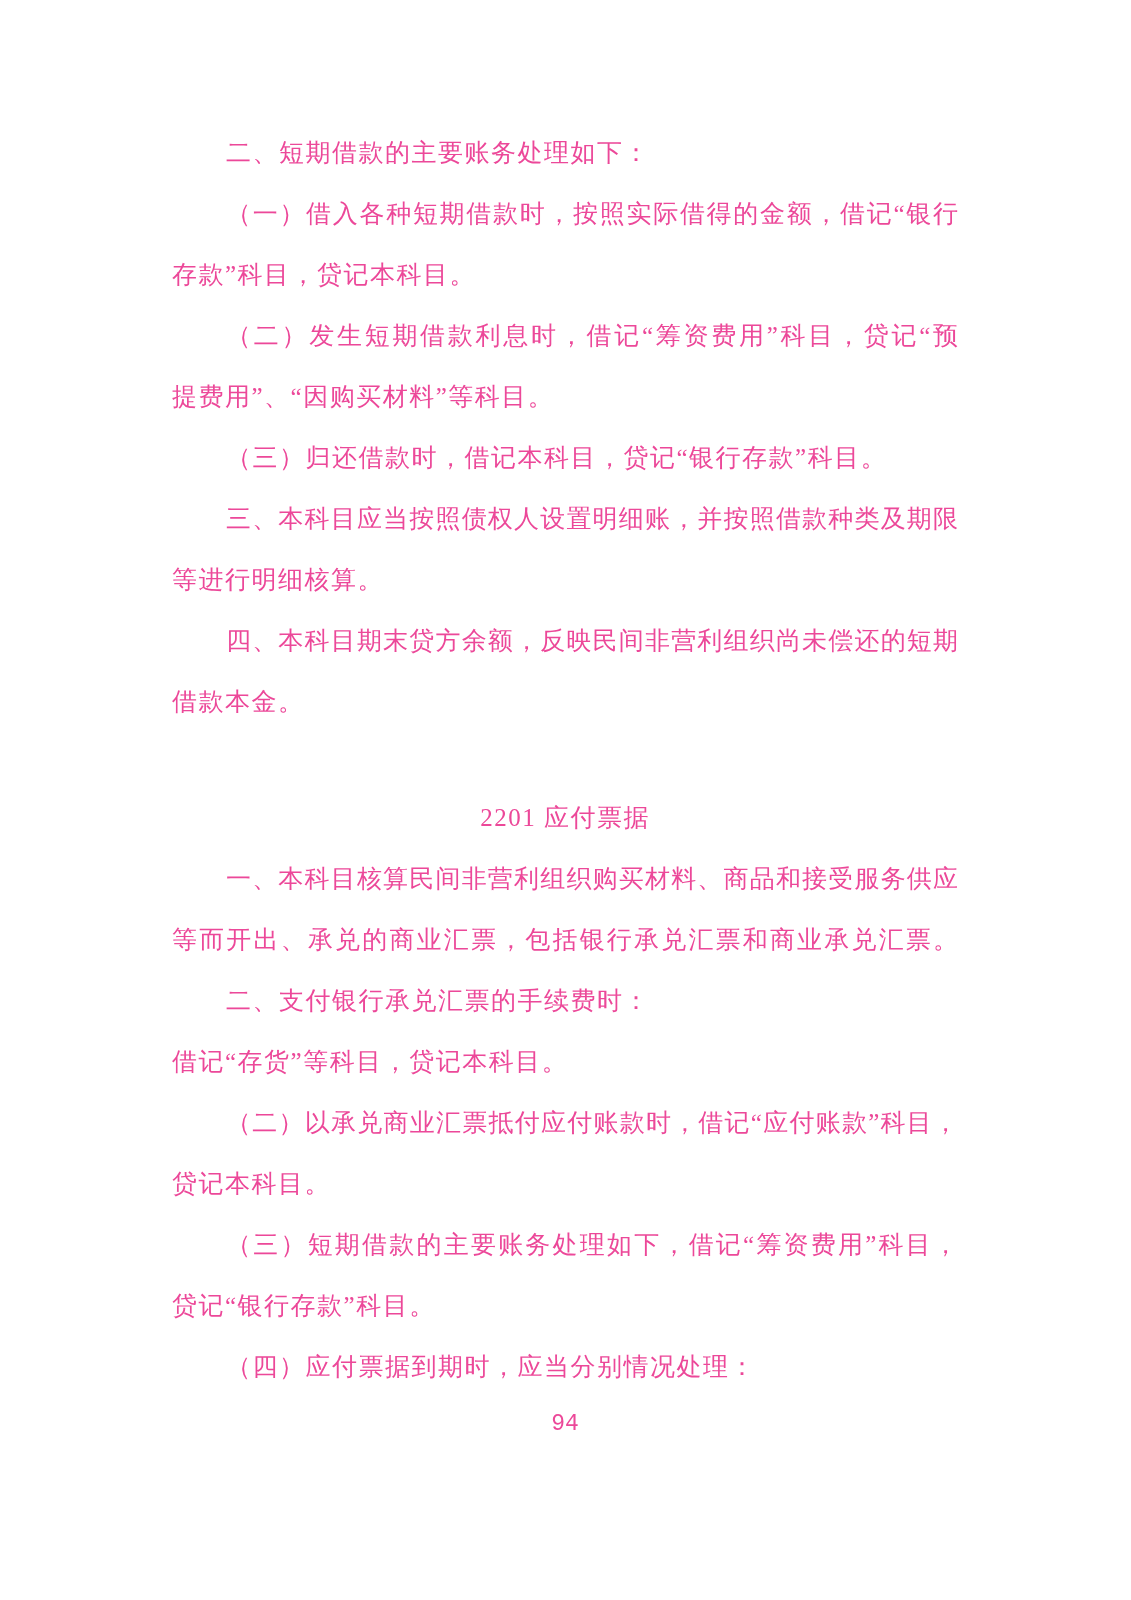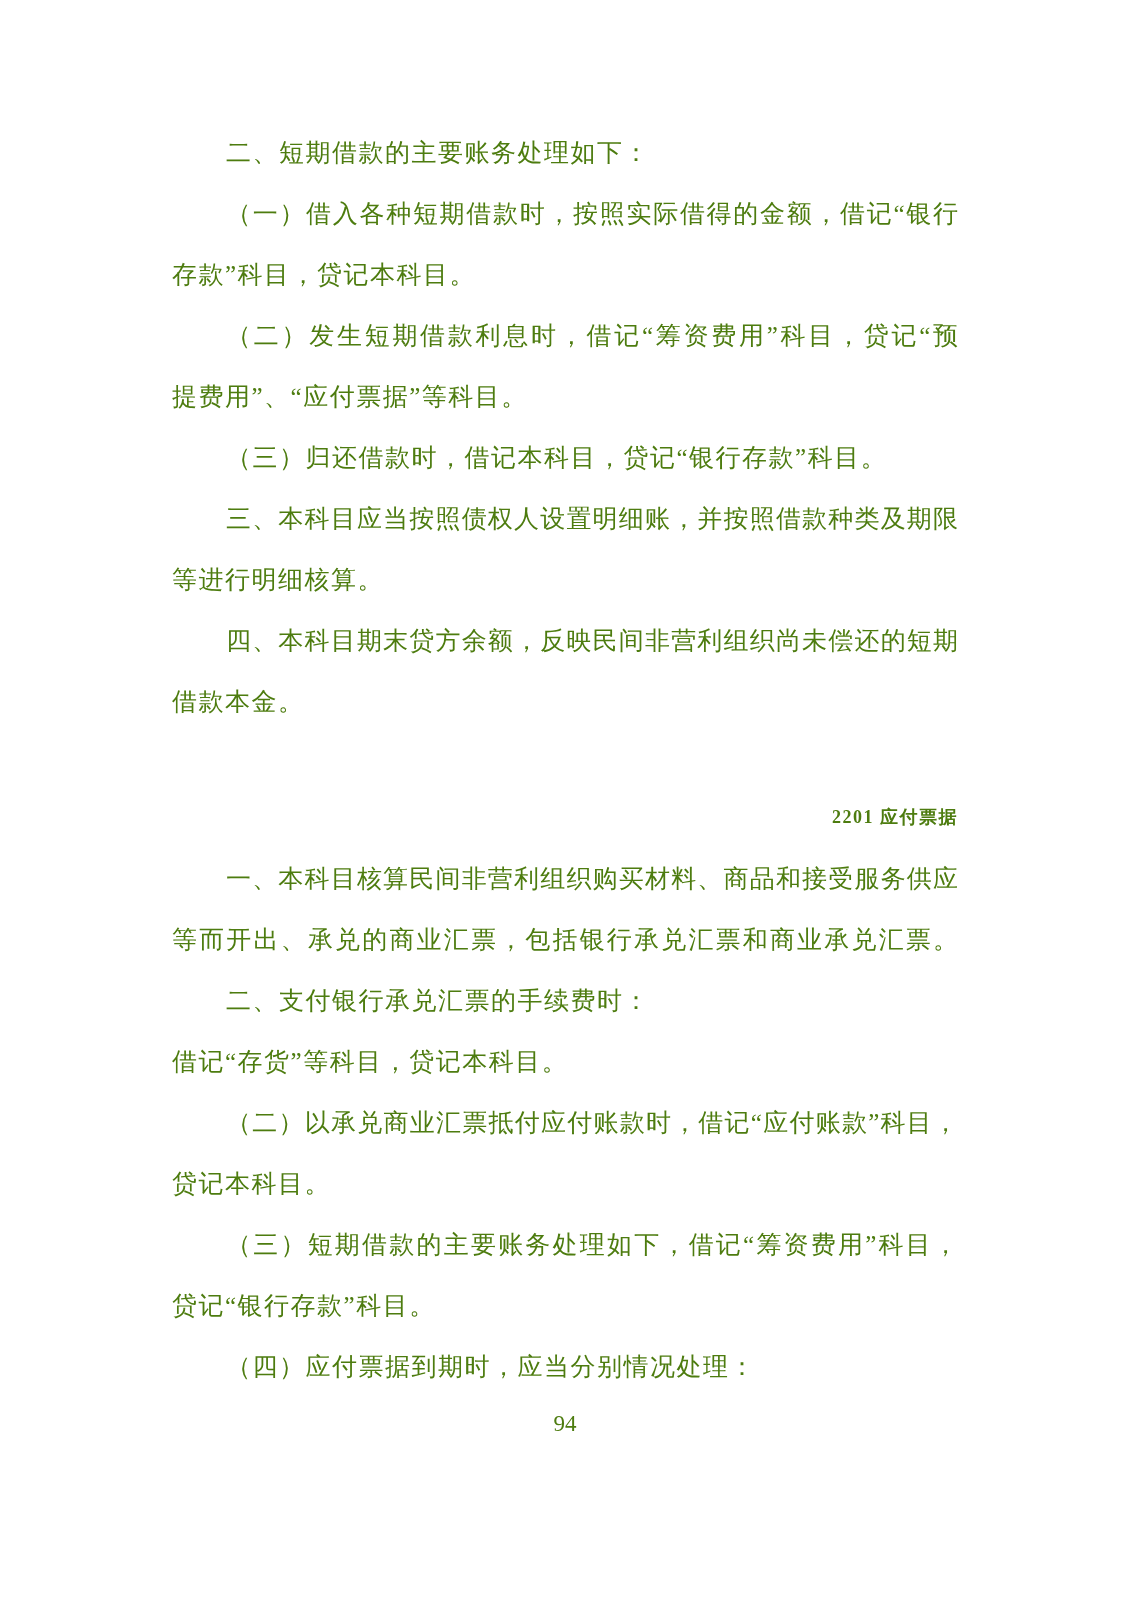--- a/index.html
+++ b/index.html
@@ -6,21 +6,21 @@
     margin: 0;
     padding: 0;
     background: #e8e8e8;
   }
   .page {
     position: relative;
     width: 1131px;
     height: 1600px;
     margin: 0 auto;
     background: #ffffff;
-    color: #4d7c0f;
+    color: #ec4899;
     font-family: "Liberation Serif", "DejaVu Serif", serif;
     overflow: hidden;
   }
   .content {
     position: absolute;
     top: 122px;
     left: 172px;
     width: 786px;
   }
   .line {
@@ -38,46 +38,45 @@
     letter-spacing: 0;
     white-space: normal;
     text-align: justify;
     text-align-last: justify;
     text-justify: inter-ideograph;
   }
   .section-heading {
     margin-top: 55px;
     height: 61px;
     line-height: 61px;
-    font-size: 18px;
+    font-size: 25px;
     letter-spacing: 1.5px;
-    text-align: right;
-    font-weight: bold;
+    text-align: center;
   }
   .page-number {
     margin-top: 12px;
     height: 30px;
     line-height: 30px;
     font-size: 23px;
     letter-spacing: 0;
     text-align: center;
-    font-family: Liberation Serif, serif;
+    font-family: Liberation Mono, monospace;
   }
 </style>
 </head>
 <body>
 
 <div class="page">
   <div class="content">
 
     <div class="line indent">二、短期借款的主要账务处理如下：</div>
     <div class="line indent fill">（一）借入各种短期借款时，按照实际借得的金额，借记“银行</div>
     <div class="line">存款”科目，贷记本科目。</div>
     <div class="line indent fill">（二）发生短期借款利息时，借记“筹资费用”科目，贷记“预</div>
-    <div class="line">提费用”、“应付票据”等科目。</div>
+    <div class="line">提费用”、“因购买材料”等科目。</div>
     <div class="line indent">（三）归还借款时，借记本科目，贷记“银行存款”科目。</div>
     <div class="line indent fill">三、本科目应当按照债权人设置明细账，并按照借款种类及期限</div>
     <div class="line">等进行明细核算。</div>
     <div class="line indent fill">四、本科目期末贷方余额，反映民间非营利组织尚未偿还的短期</div>
     <div class="line">借款本金。</div>
 
     <div class="section-heading">2201 应付票据</div>
 
     <div class="line indent fill">一、本科目核算民间非营利组织购买材料、商品和接受服务供应</div>
     <div class="line fill">等而开出、承兑的商业汇票，包括银行承兑汇票和商业承兑汇票。</div>

